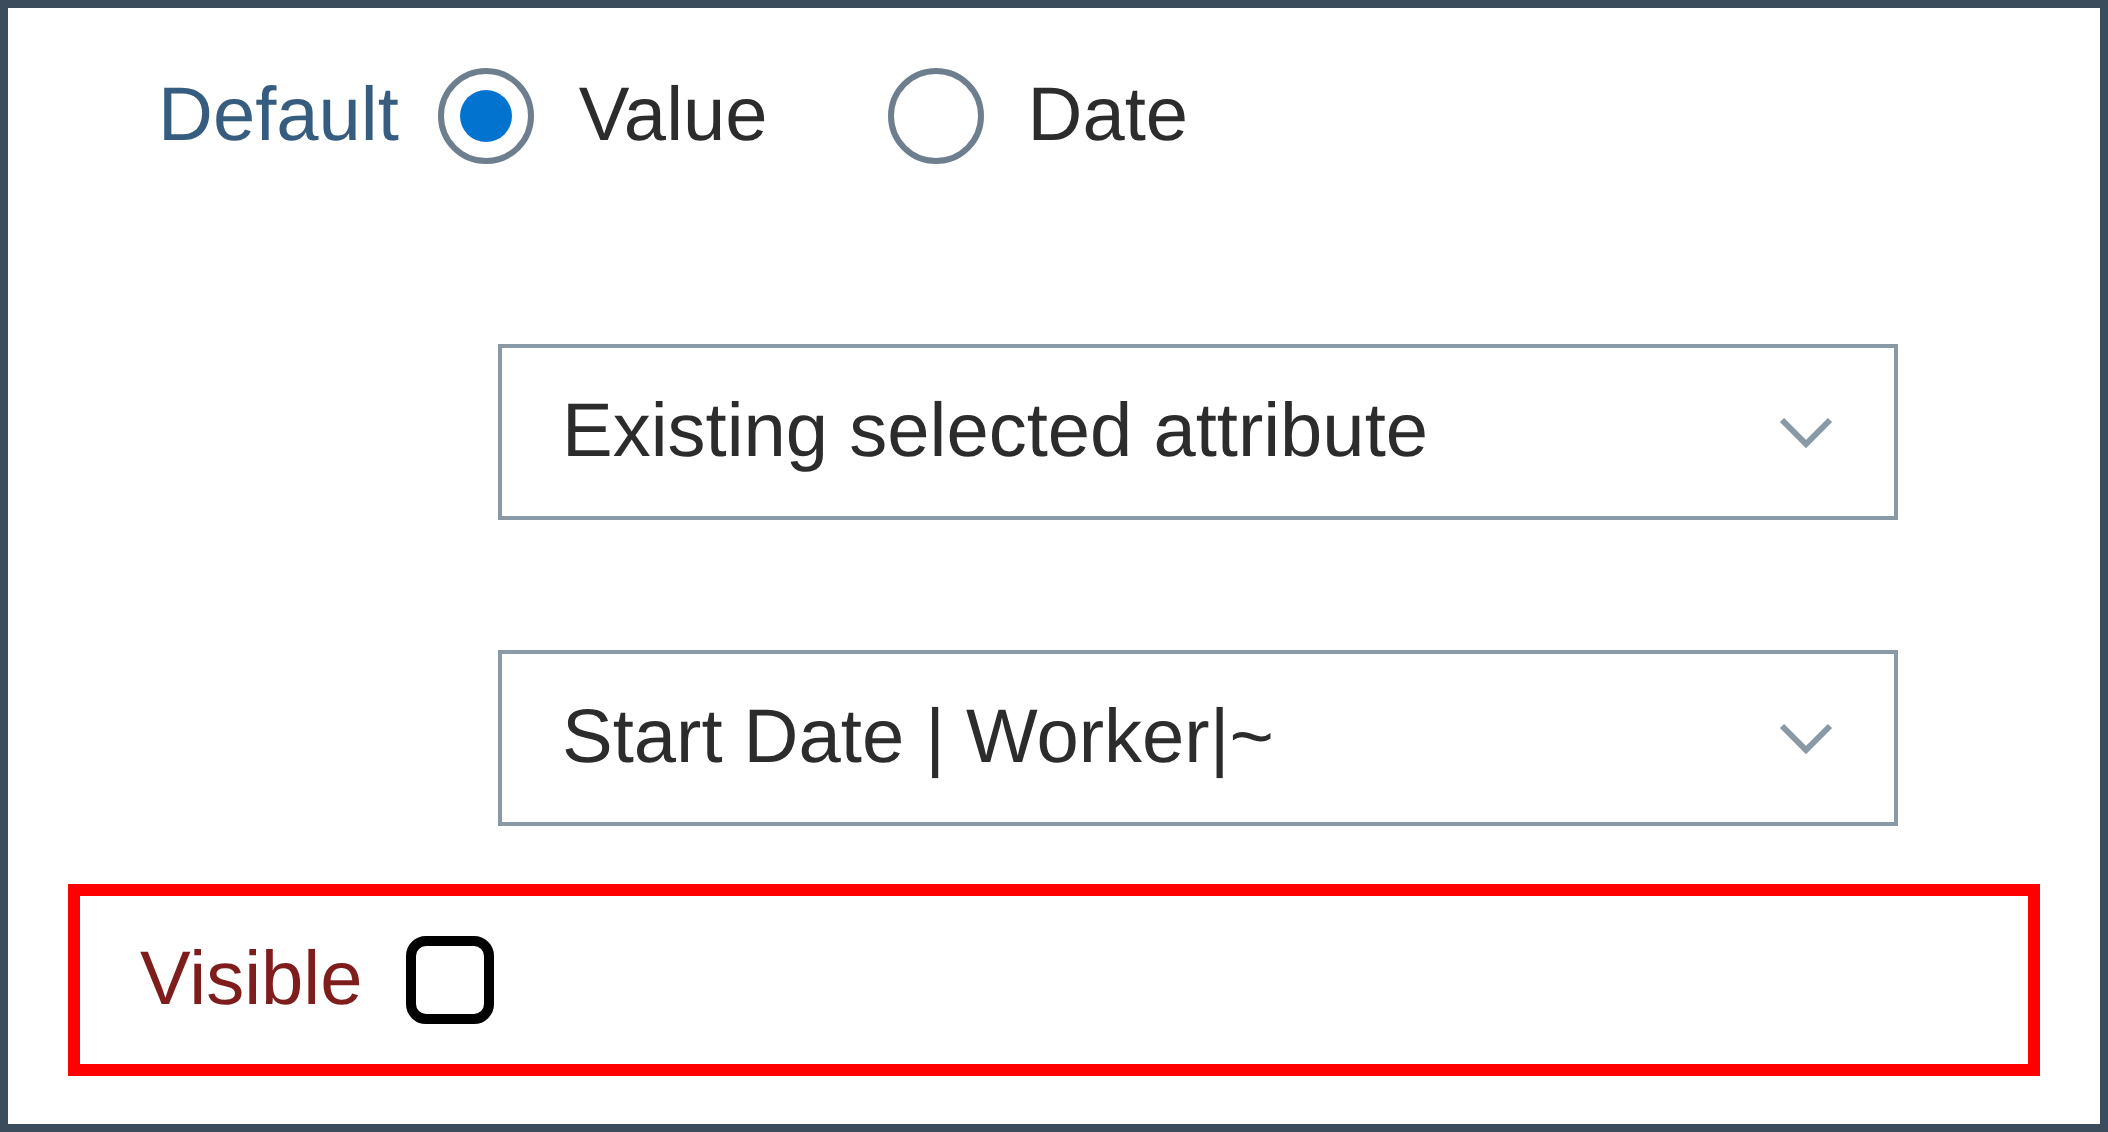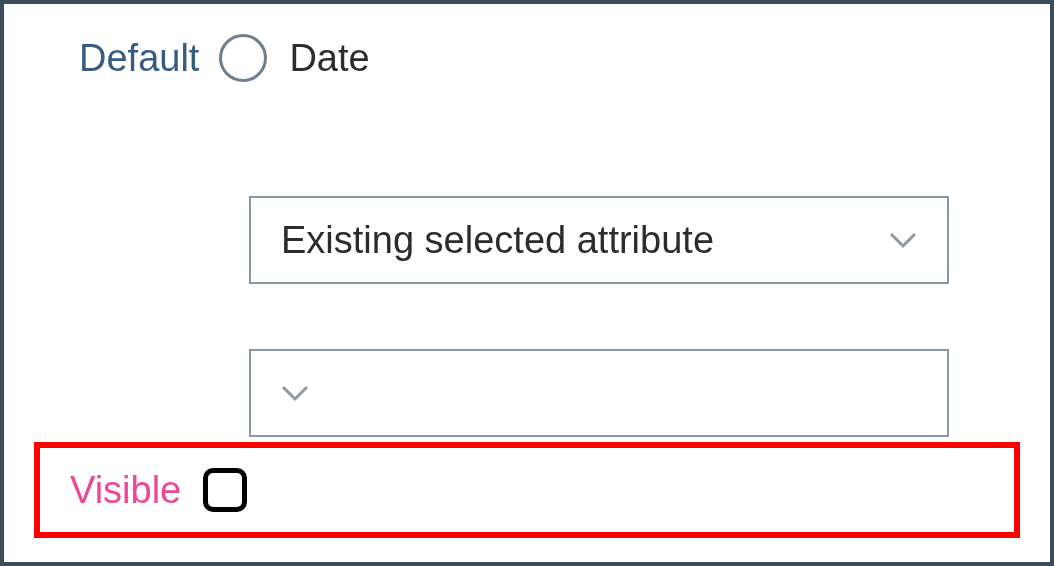--- a/index.html
+++ b/index.html
@@ -25,21 +25,21 @@
     }
 
     .row {
       display: flex;
       align-items: center;
     }
 
     .default-row {
       gap: 20px;
       margin-left: 40px;
-      margin-bottom: 94px;
+      margin-bottom: 70px;
     }
 
     .label {
       font-size: 38px;
       color: #365d7f;
     }
 
     .radio-group {
       display: flex;
       align-items: center;
@@ -132,49 +132,54 @@
       width: 44px;
       height: 44px;
       border: 5px solid #000000;
       border-radius: 10px;
       background: #fff;
       cursor: pointer;
     }
 
     .visible-label {
       font-size: 38px;
-      color: #ec4899;
+      color: #7f1d1d;
     }
   </style>
 </head>
 <body>
 
 <div class="panel">
 
   <div class="row default-row">
     <span class="label">Default</span>
 
+    <div class="radio-group">
+      <span class="radio selected"></span>
+      <span class="radio-label">Value</span>
+    </div>
 
     <div class="radio-group">
       <span class="radio"></span>
       <span class="radio-label">Date</span>
     </div>
   </div>
 
   <div class="dropdowns">
     <div class="dropdown">
       <span class="dropdown-text">Existing selected attribute</span>
       <span class="chevron">
         <svg viewBox="0 0 28 18">
             <path d="M2 3 L14 15 L26 3"></path>
           </svg>
       </span>
     </div>
 
     <div class="dropdown">
+      <span class="dropdown-text">Start Date | Worker|~</span>
       <span class="chevron">
         <svg viewBox="0 0 28 18">
             <path d="M2 3 L14 15 L26 3"></path>
           </svg>
       </span>
     </div>
   </div>
 
   <div class="visible-row">
     <span class="visible-label">Visible</span>

